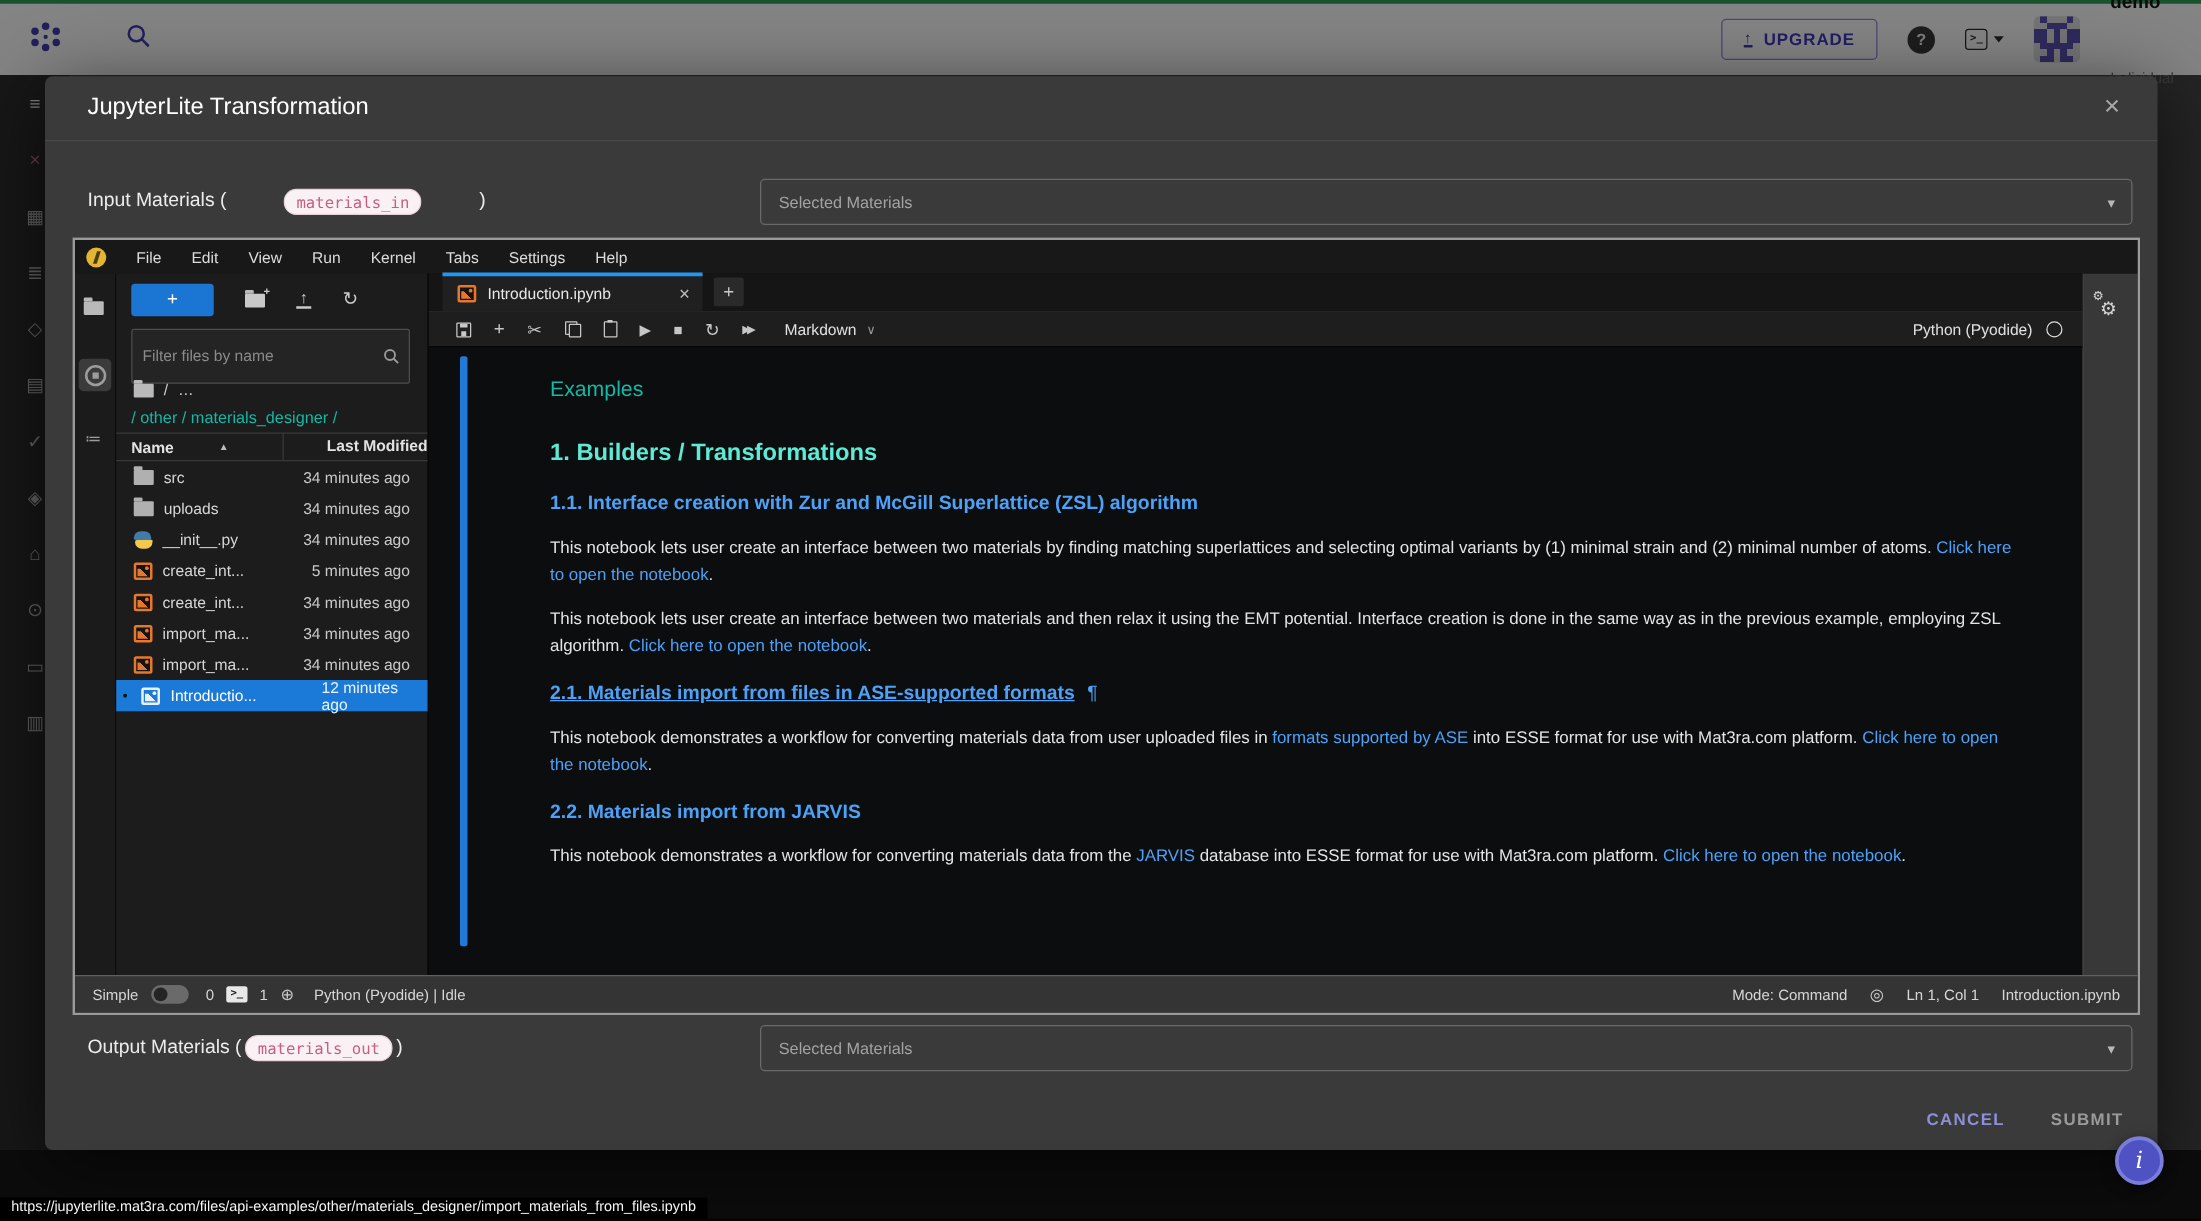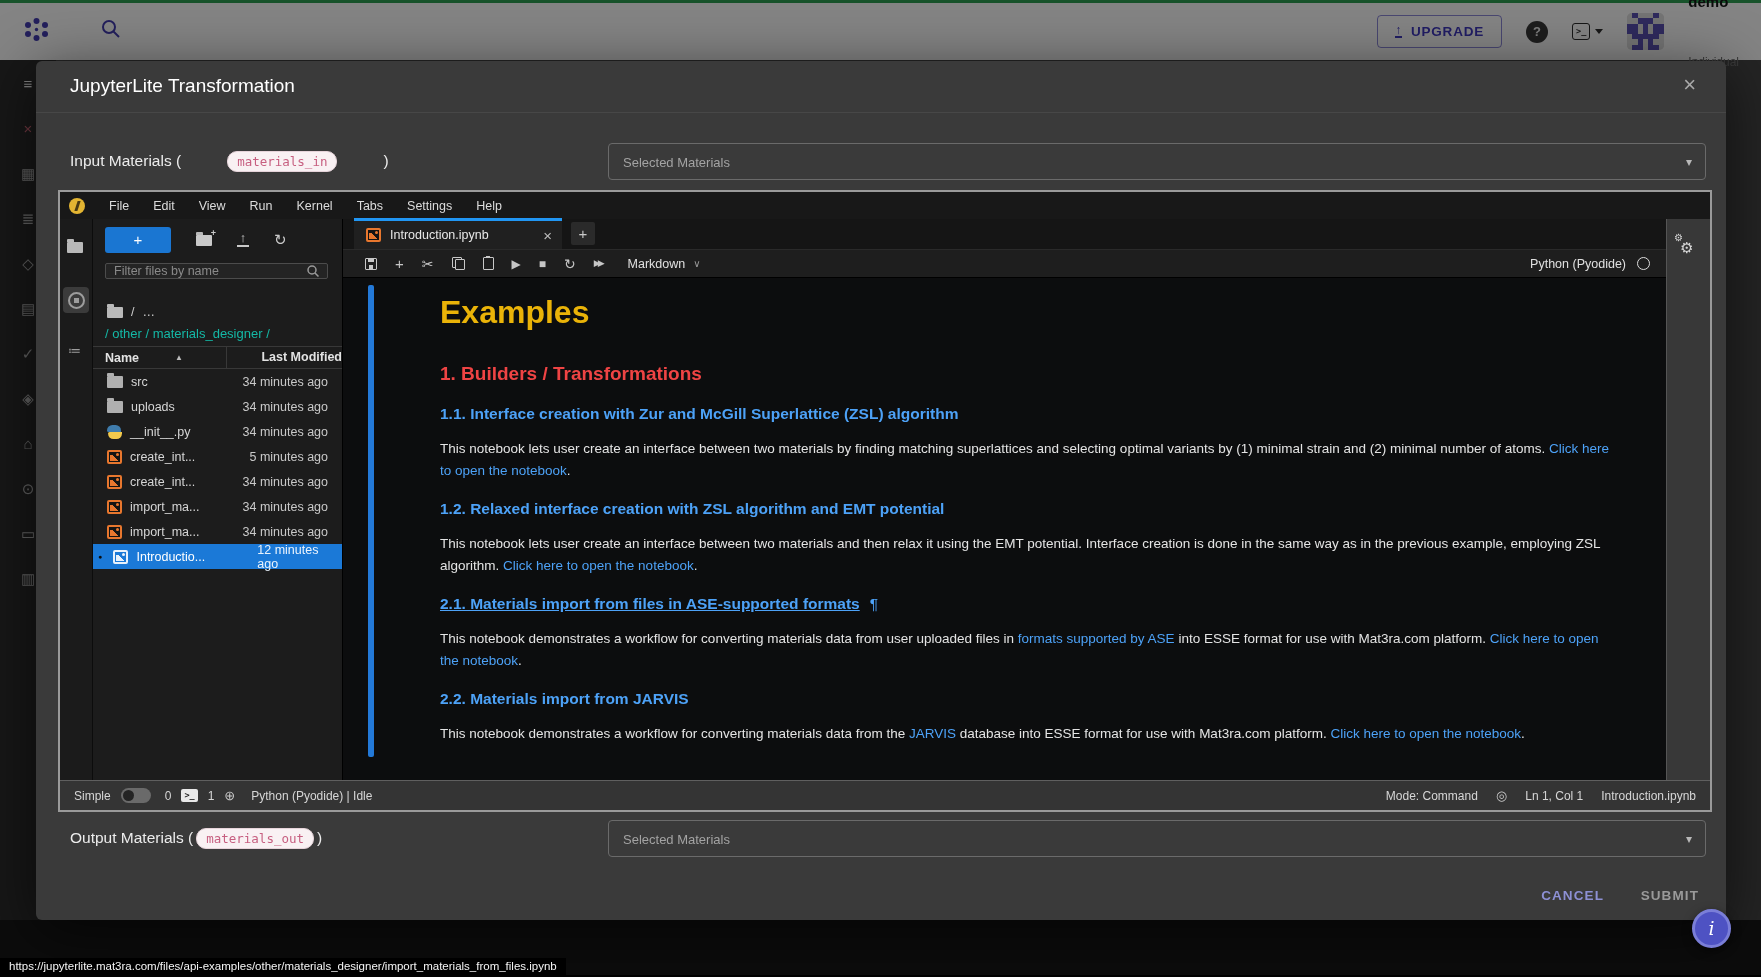--- a/index.html
+++ b/index.html
@@ -67,21 +67,21 @@
 
   .filepanel{width:251px;background:#1c1c1c;position:relative;border-left:1px solid #0c0c0c;border-right:1px solid #000;flex:none;}
   .fp-toolbar{position:absolute;top:7px;left:12px;right:8px;height:28px;display:flex;align-items:center;gap:25px;}
   .new-btn{width:66px;height:26px;background:#1a76d2;border:none;border-radius:3px;color:#fff;font-size:15px;line-height:24px;cursor:pointer;}
   .fp-ic{color:#c9c9c9;position:relative;cursor:pointer;line-height:0;}
   .nf-plus{position:absolute;right:-4px;top:-6px;color:#c9c9c9;font-size:9px;font-weight:700;line-height:1;}
   .icon-upload{display:inline-block;text-align:center;}
   .icon-upload .ua{font-size:13px;font-weight:700;line-height:10px;display:block;}
   .icon-upload .ub{display:block;width:12px;height:2px;background:#c9c9c9;margin:2px auto 0;}
   .icon-refresh{font-size:15px;line-height:14px;}
-  .fp-filter{position:absolute;top:44px;left:12px;right:14px;height:16px;background:#242424;border:1px solid #4c4c4c;border-radius:2px;display:flex;align-items:center;}
+  .fp-filter{position:absolute;top:44px;left:12px;right:14px;height:44px;background:#242424;border:1px solid #4c4c4c;border-radius:2px;display:flex;align-items:center;}
   .fp-filter input{flex:1;background:none;border:none;outline:none;color:#cfcfcf;font-size:12.5px;padding:0 8px;font-family:"Liberation Sans",sans-serif;}
   .fp-filter input::placeholder{color:#8a8a8a;}
   .filter-search{margin-right:7px;flex:none;}
   .fp-crumb1{position:absolute;top:86px;left:14px;display:flex;align-items:center;gap:8px;color:#cfcfcf;font-size:12.5px;}
   .fp-crumb2{position:absolute;top:107px;left:12px;color:#14b8a6;font-size:13px;}
   .fp-header{position:absolute;top:127px;left:0;right:0;height:23px;border-top:1px solid #383838;border-bottom:1px solid #383838;display:flex;align-items:center;font-size:12.5px;font-weight:700;color:#e2e2e2;}
   .col-name{width:133px;padding-left:12px;display:flex;align-items:center;gap:36px;}
   .sort-caret{font-size:8px;color:#bdbdbd;}
   .col-mod{flex:1;text-align:right;border-left:1px solid #383838;line-height:21px;}
   .file-list{position:absolute;top:150px;left:0;right:0;bottom:0;}
@@ -119,22 +119,22 @@
   .icon-copy:after{content:"";position:absolute;bottom:0;right:0;width:8px;height:9px;border:1.5px solid #c8c8c8;border-radius:1px;background:#1e1e1e;}
   .icon-paste{width:11px;height:13px;border:1.5px solid #c8c8c8;border-radius:1px;position:relative;display:inline-block;}
   .icon-paste:before{content:"";position:absolute;top:-2px;left:2px;width:4px;height:2px;background:#c8c8c8;}
   .md-select{display:flex;align-items:center;gap:8px;margin-left:8px;color:#e0e0e0;font-size:12.5px;cursor:pointer;}
   .md-caret{color:#9a9a9a;font-size:10px;}
   .kernel{margin-left:auto;display:flex;align-items:center;gap:11px;color:#e0e0e0;font-size:12.5px;}
   .kcircle{width:13px;height:13px;border:1.5px solid #dcdcdc;border-radius:50%;cursor:pointer;}
   .nbcontent{position:absolute;top:59px;left:0;right:0;bottom:0;overflow:hidden;}
   .cellbar{position:absolute;left:25px;top:7px;width:6px;height:472px;background:#2379d8;border-radius:2px;}
   .md{padding:10px 55px 0 97px;}
-  .md h1{margin:10px 0 0;font-size:32px;line-height:28px;color:#eab308;font-weight:700;}
-  .md h2{margin:36px 0 0;font-size:19px;line-height:24px;color:#ef4444;font-weight:700;}
+  .md h1{margin:10px 0 0;font-size:17px;line-height:28px;color:#14b8a6;font-weight:400;}
+  .md h2{margin:25px 0 0;font-size:19px;line-height:24px;color:#5eead4;font-weight:700;}
   .md h3{margin:17px 0 0;font-size:15.5px;line-height:21px;color:#4da2f7;font-weight:700;}
   .md h3.hover-link .hl-text{text-decoration:underline;}
   .md .anchor{margin-left:10px;color:#4da2f7;font-weight:400;}
   .md p{margin:14px 0 0;font-size:13.5px;line-height:21.5px;color:#e4e4e4;max-width:1175px;}
   .nb-link{color:#4da2f7;text-decoration:none;cursor:pointer;}
 
   .rightstrip{width:43px;background:#383838;position:relative;flex:none;}
   .gears{position:absolute;top:14px;left:7px;color:#d6d6d6;width:26px;height:26px;}
   .gear-big{position:absolute;left:6px;top:7px;font-size:15px;line-height:1;}
   .gear-small{position:absolute;left:0;top:0;font-size:10px;line-height:1;}
@@ -391,21 +391,20 @@
               <span class="kcircle"></span>
             </span>
           </div>
           <div class="nbcontent">
             <div class="cellbar"></div>
             <div class="md">
                 <h1>Examples</h1>
                 <h2>1. Builders / Transformations</h2>
                 <h3>1.1. Interface creation with Zur and McGill Superlattice (ZSL) algorithm</h3>
                 <p><span>This notebook lets user create an interface between two materials by finding matching superlattices and selecting optimal variants by (1) minimal strain and (2) minimal number of atoms. </span><a class="nb-link">Click here to open the notebook</a><span>.</span></p>
-                <h3>1.2. Relaxed interface creation with ZSL algorithm and EMT potential</h3>
                 <p><span>This notebook lets user create an interface between two materials and then relax it using the EMT potential. Interface creation is done in the same way as in the previous example, employing ZSL algorithm. </span><a class="nb-link">Click here to open the notebook</a><span>.</span></p>
                 <h3 class="hover-link"><span class="hl-text">2.1. Materials import from files in ASE-supported formats</span><span class="anchor">¶</span></h3>
                 <p><span>This notebook demonstrates a workflow for converting materials data from user uploaded files in </span><a class="nb-link">formats supported by ASE</a><span> into ESSE format for use with Mat3ra.com platform. </span><a class="nb-link">Click here to open the notebook</a><span>.</span></p>
                 <h3>2.2. Materials import from JARVIS</h3>
                 <p><span>This notebook demonstrates a workflow for converting materials data from the </span><a class="nb-link">JARVIS</a><span> database into ESSE format for use with Mat3ra.com platform. </span><a class="nb-link">Click here to open the notebook</a><span>.</span></p>
               </div>
           </div>
         </div>
 
         <div class="rightstrip">

